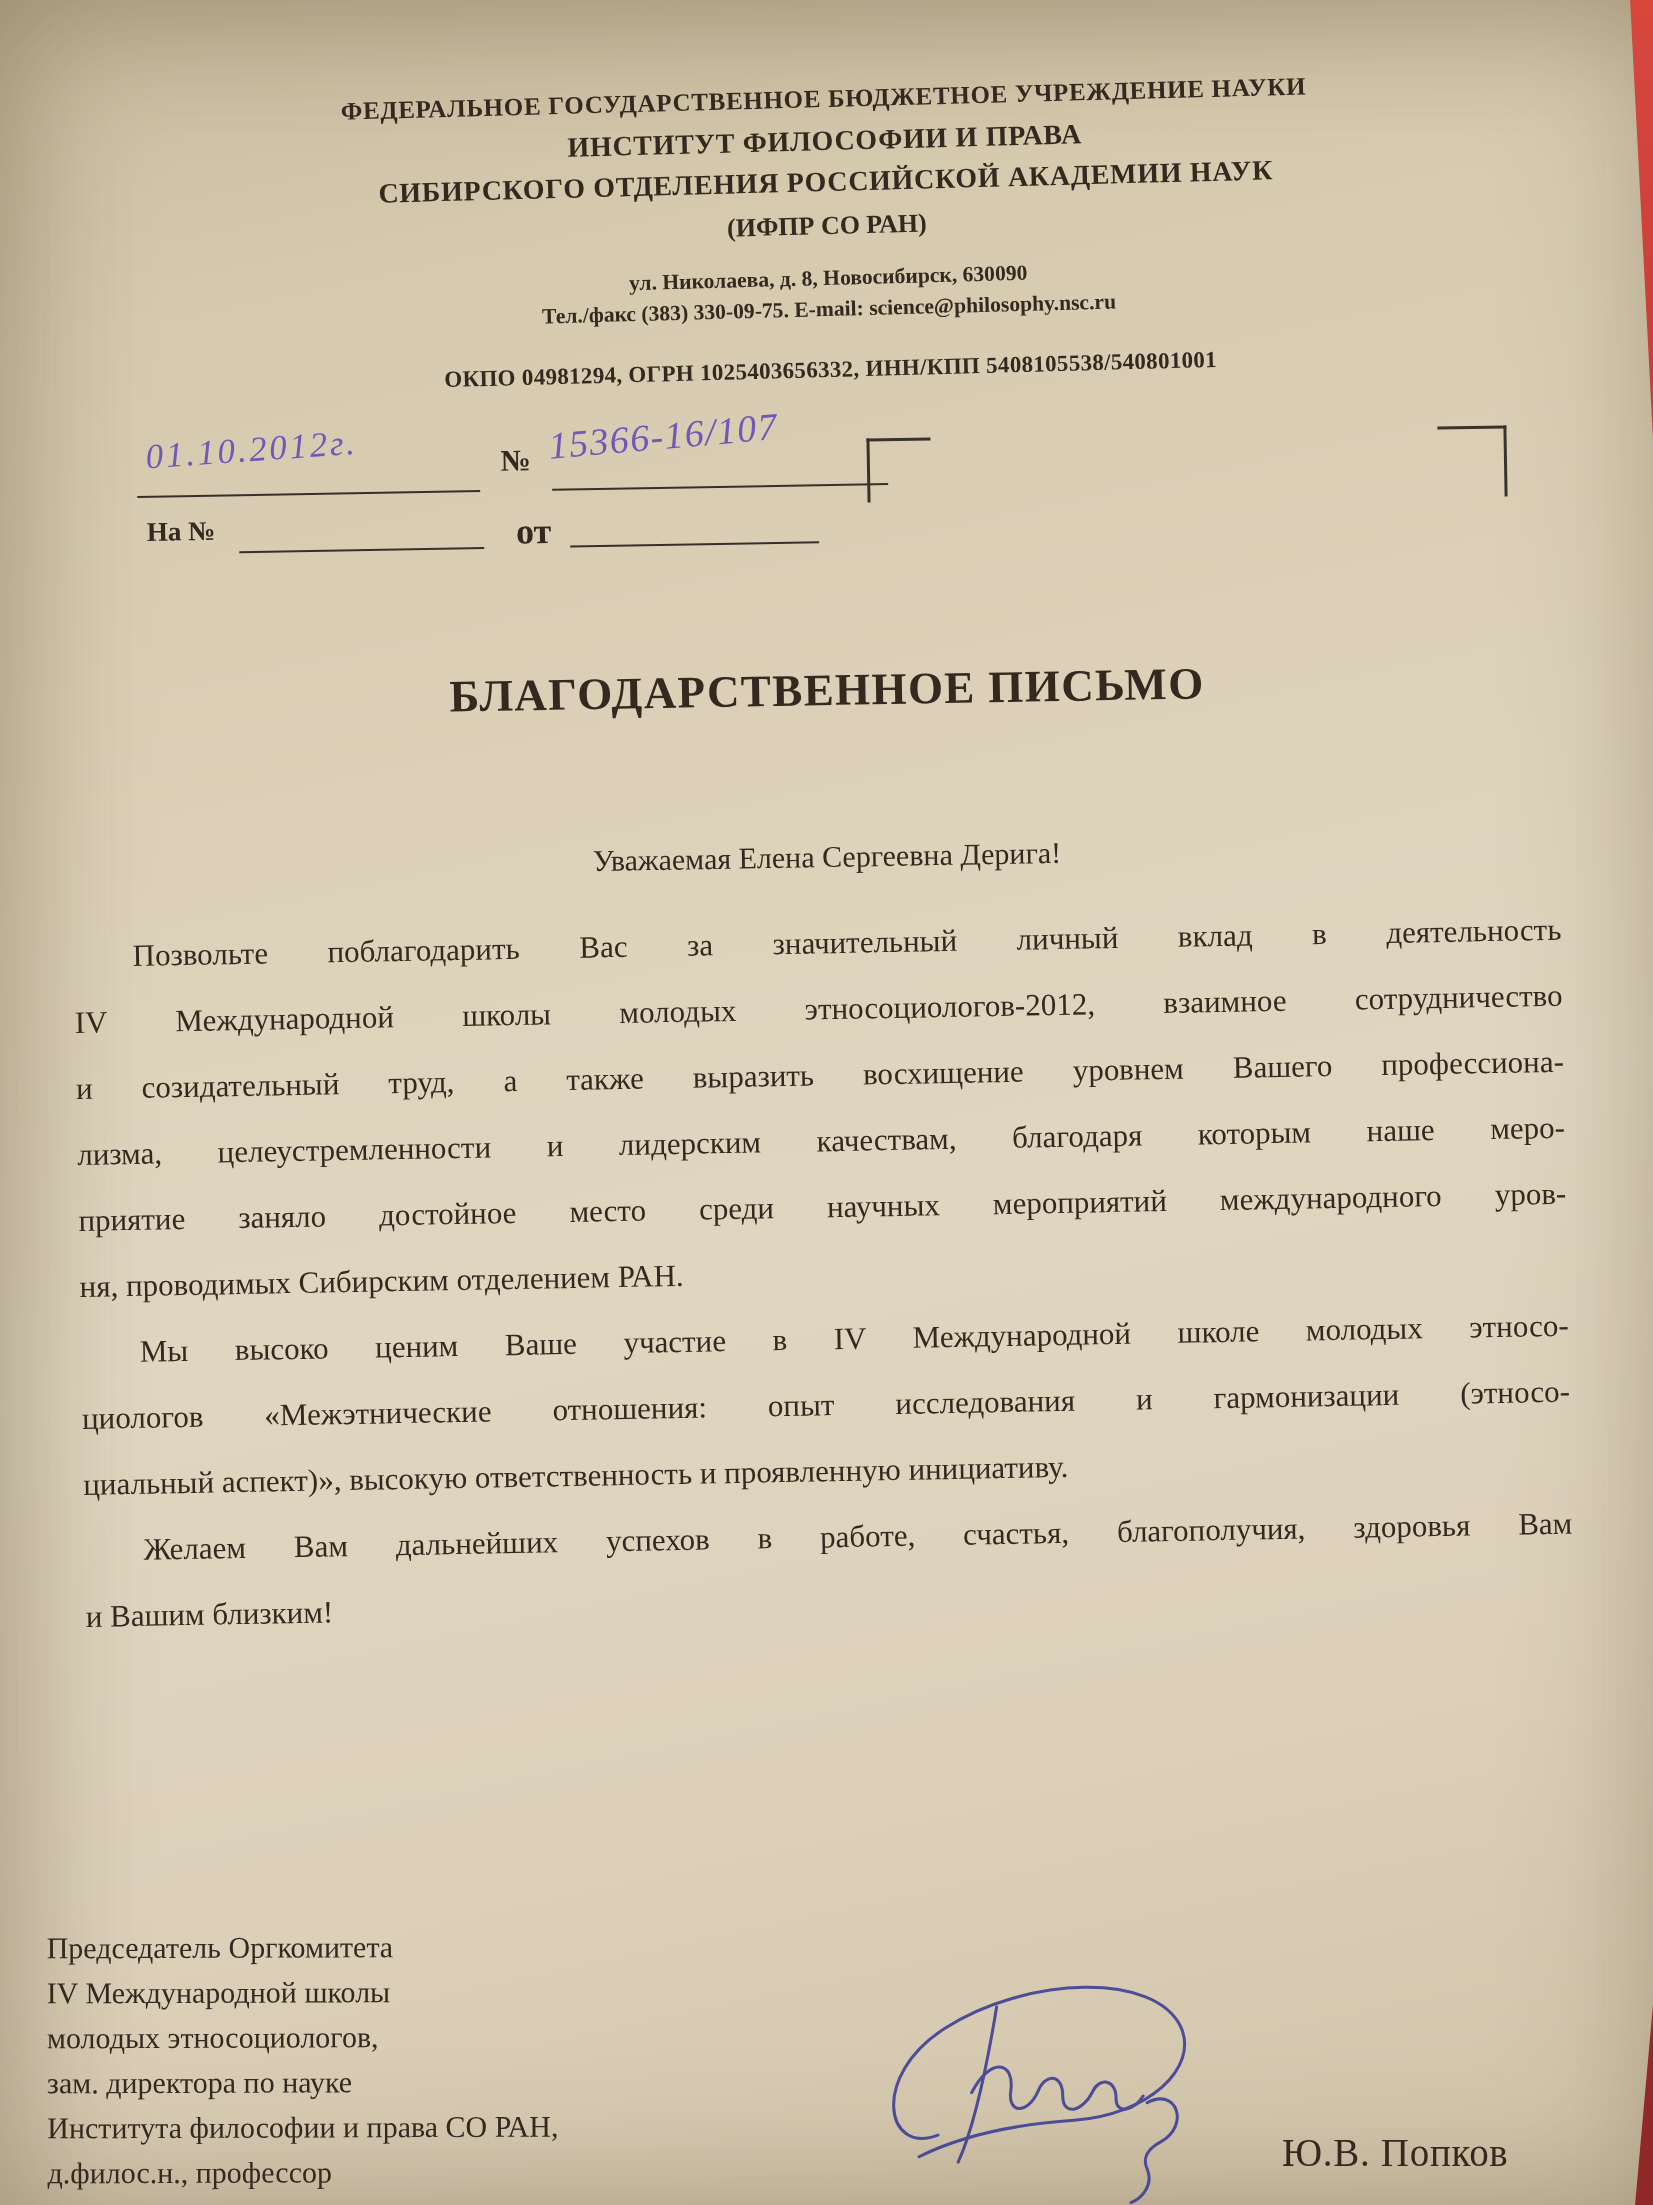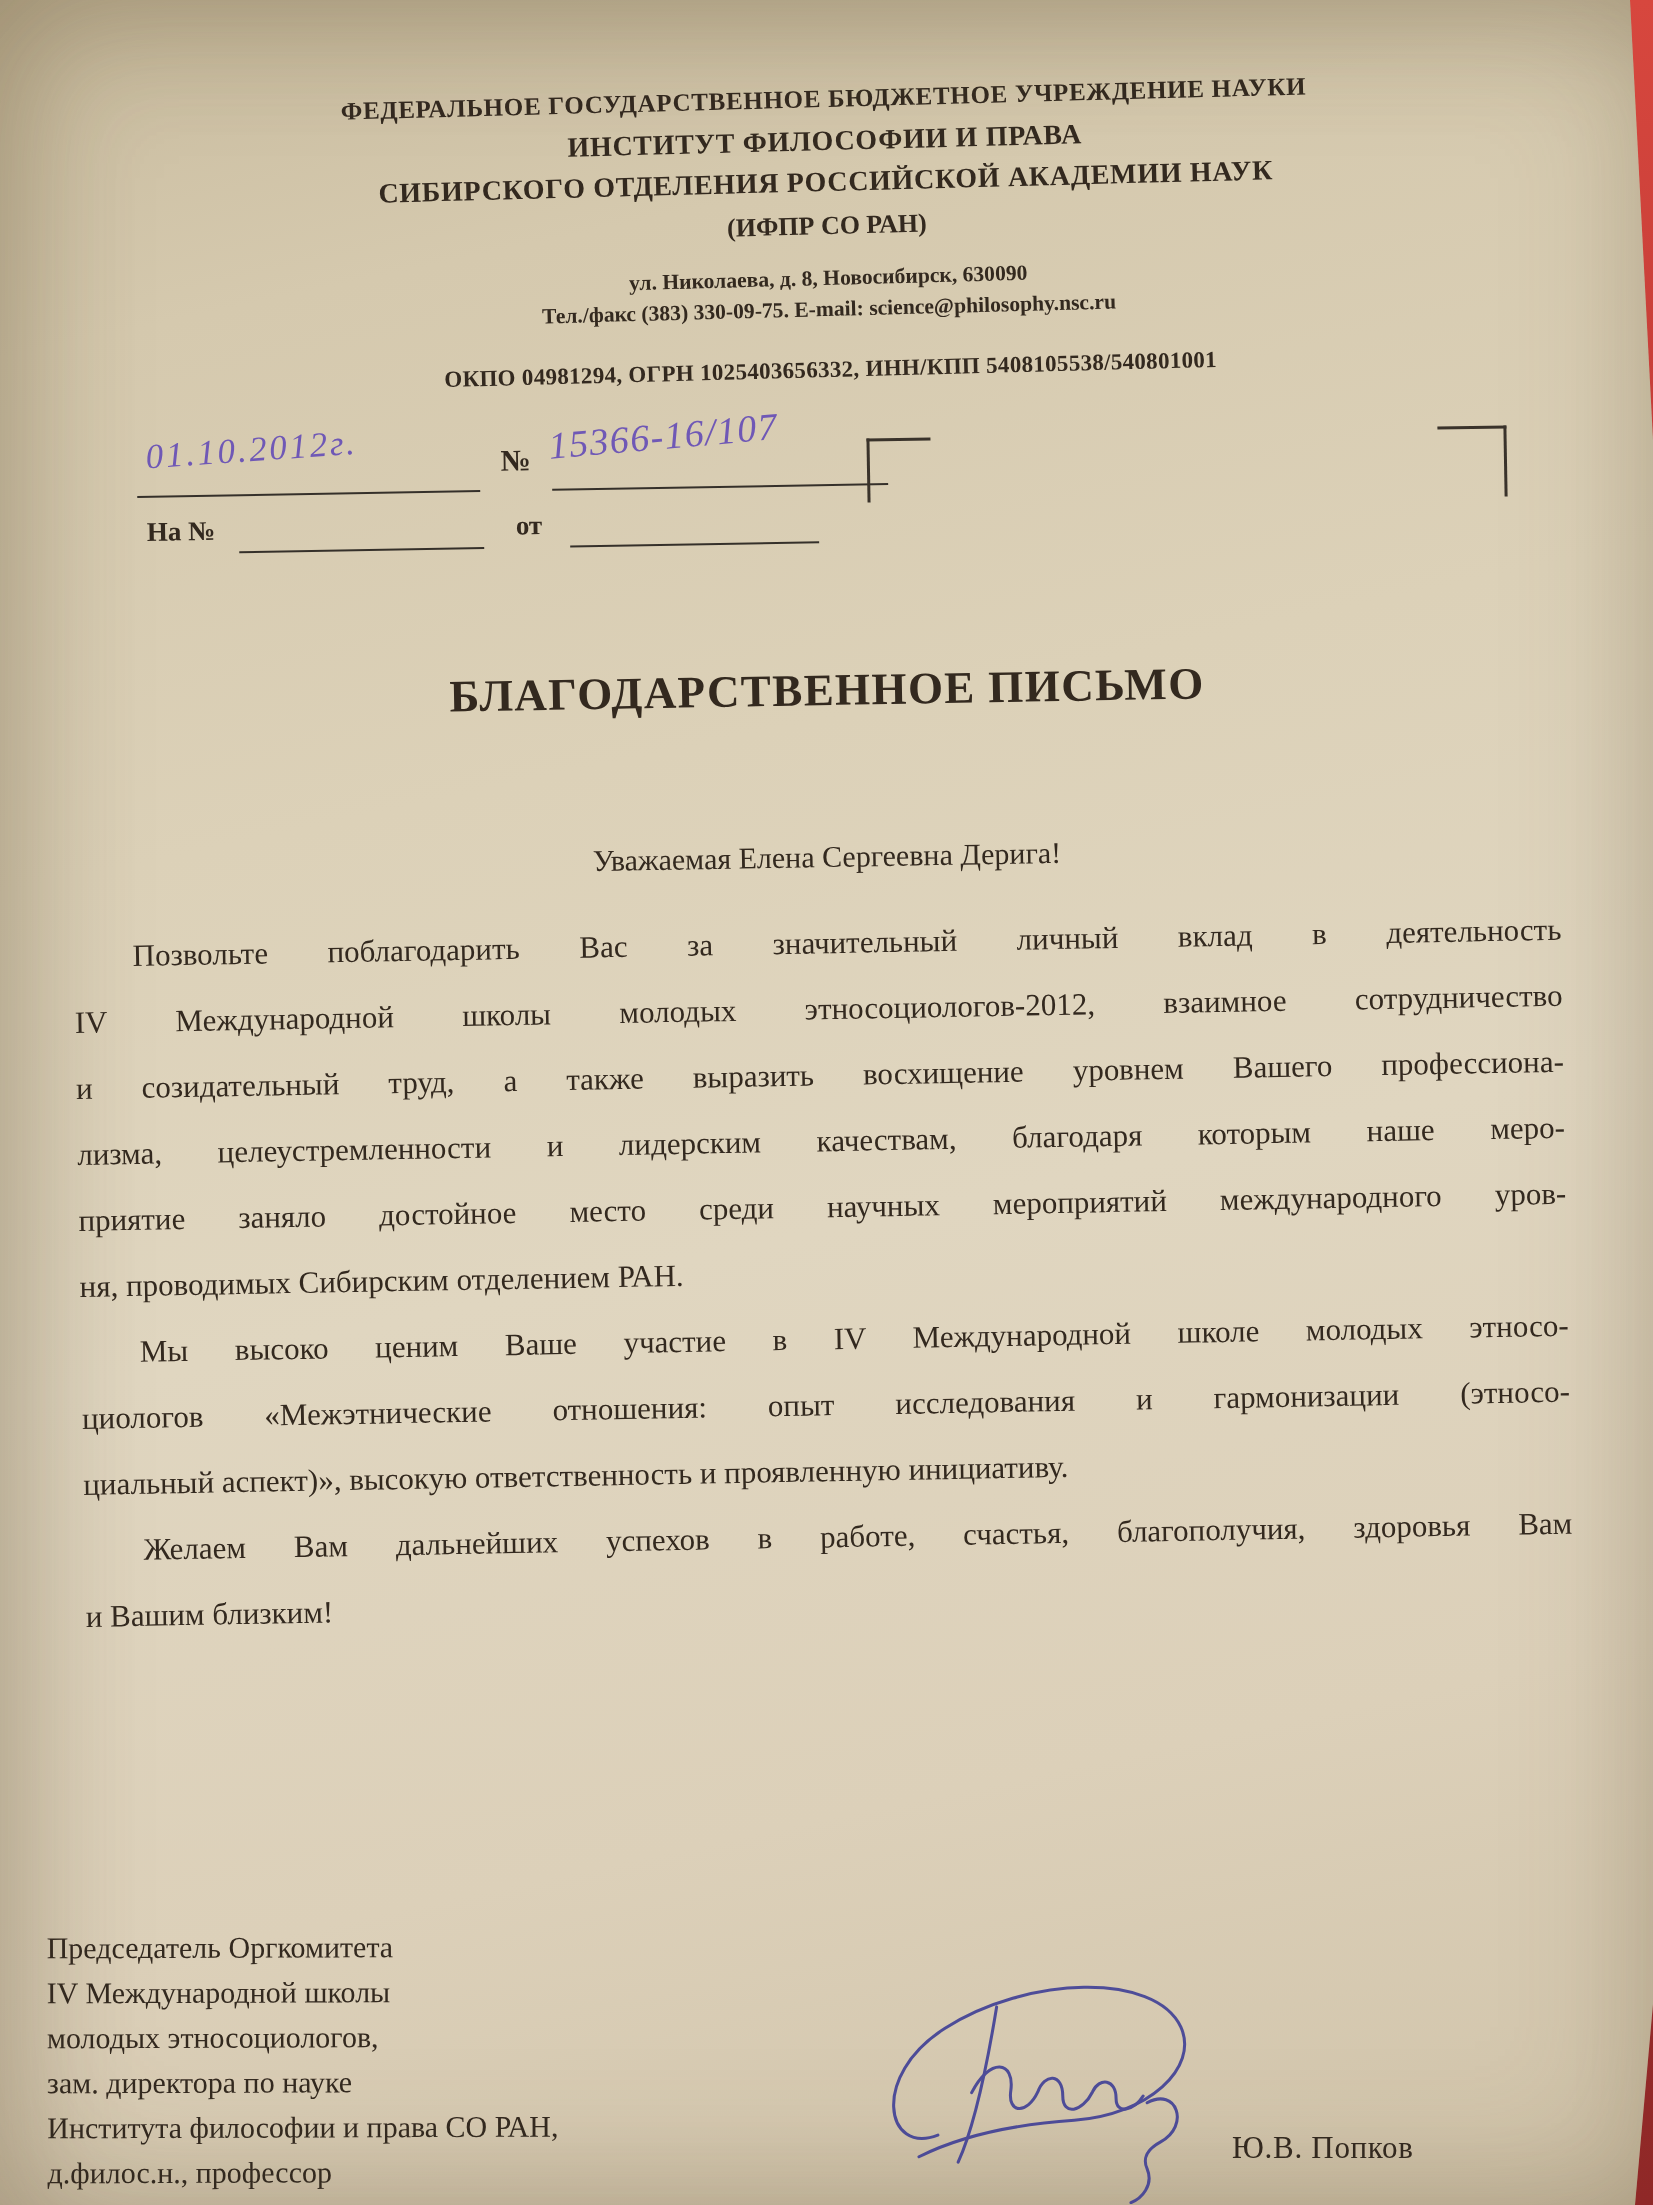--- a/index.html
+++ b/index.html
@@ -29,38 +29,38 @@
   
   .refblock{position:absolute;top:0;left:0;width:100%;height:608px;transform:rotate(-1deg);}
   .hand{font-style:italic;color:#6f58b6;}
   .ref-date{position:absolute;top:420px;left:143px;font-size:35px;transform:rotate(-3deg);letter-spacing:2.7px;}
   .ref-date-line{position:absolute;top:484px;left:134px;width:343px;border-bottom:2.7px solid #35302a;}
   .ref-no-label{position:absolute;top:438px;left:498px;font-size:30px;font-weight:bold;}
   .ref-number{position:absolute;top:411px;left:546px;font-size:38px;transform:rotate(-4deg);letter-spacing:1.4px;}
   .ref-number-line{position:absolute;top:484px;left:549px;width:336px;border-bottom:2.7px solid #35302a;}
   .ref-na{position:absolute;top:505px;left:143px;font-size:27px;font-weight:bold;}
   .ref-na-line{position:absolute;top:541px;left:235px;width:245px;border-bottom:2.7px solid #35302a;}
-  .ref-ot{position:absolute;top:505px;left:512px;font-size:27px;font-weight:bold;}
+  .ref-ot{position:absolute;top:505px;left:512px;font-size:36px;font-weight:bold;}
   .ref-ot-line{position:absolute;top:541px;left:566px;width:249px;border-bottom:2.7px solid #35302a;}
   
   .corner{position:absolute;}
   .corner-left{top:438px;left:867px;width:61px;height:61px;border-top:3.4px solid #3a332b;border-left:3.4px solid #3a332b;transform:rotate(-1deg);}
   .corner-right{top:426px;left:1438px;width:66px;height:68px;border-top:3.4px solid #3a332b;border-right:3.4px solid #3a332b;transform:rotate(-1deg);}
   
   .doc-title{position:absolute;top:634px;left:0;right:0;text-align:center;font-size:45px;font-weight:bold;letter-spacing:1.4px;transform:rotate(-1deg);}
   .salutation{position:absolute;top:840px;left:0;right:0;text-align:center;font-size:30px;transform:rotate(-1deg);}
   
   .body-text{position:absolute;top:924px;left:73px;right:93px;transform:rotate(-1.05deg);transform-origin:0 0;}
   .line{font-size:31px;line-height:66px;white-space:nowrap;text-align:justify;text-align-last:justify;}
   .line.first{text-indent:59px;}
   .line.last{text-align-last:left;white-space:normal;}
   
   .sig-block{position:absolute;top:1924px;left:47px;width:777px;transform:rotate(-.2deg);}
   .sig-line{font-size:30px;line-height:45px;}
-  .sig-name{position:absolute;top:2130px;left:1232px;font-size:31px;letter-spacing:0.7px;text-align:center;}
+  .sig-name{position:absolute;top:2130px;left:1282px;font-size:39px;letter-spacing:0.7px;text-align:center;}
   .signature-svg{position:absolute;top:1934px;left:858px;}
 </style>
 </head>
 <body>
 
 <div class="paper">
 
   <header class="letterhead">
     <div class="lh-org1">ФЕДЕРАЛЬНОЕ ГОСУДАРСТВЕННОЕ БЮДЖЕТНОЕ УЧРЕЖДЕНИЕ НАУКИ</div>
     <div class="lh-org2">ИНСТИТУТ ФИЛОСОФИИ И ПРАВА</div>

